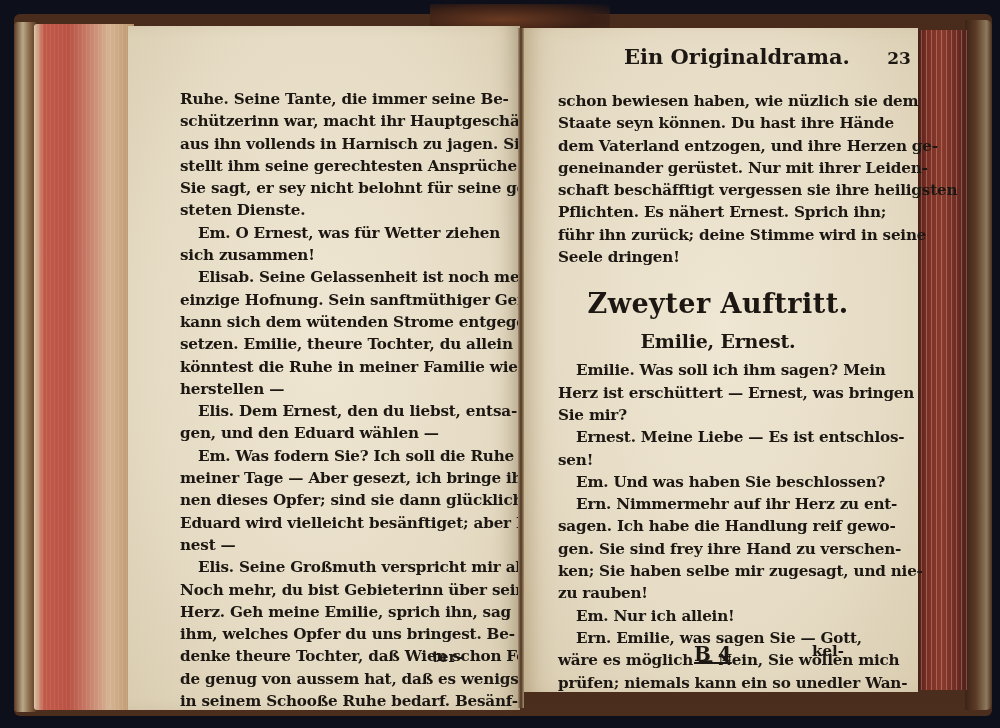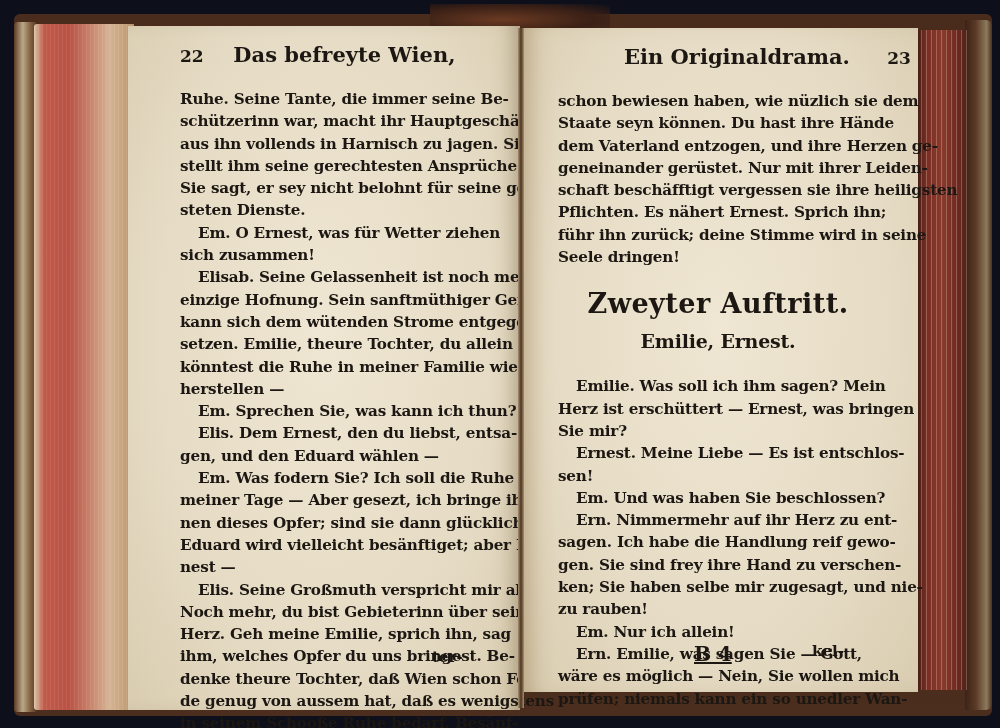--- a/index.html
+++ b/index.html
@@ -71,21 +71,21 @@
     }
     .left-text { left: 52px; top: 62px; width: 312px; }
     .right-text { left: 34px; top: 62px; width: 320px; }
     .line { display: block; white-space: nowrap; overflow: visible; text-align: justify; }
     .indent { padding-left: 18px; }
     .scene-title {
       display: block; text-align: center; font-size: 27px; line-height: 38px;
       margin: 17px 0 4px 0; font-weight: bold; letter-spacing: 0.5px;
     }
     .scene-chars {
-      display: block; text-align: center; font-size: 19px; line-height: 28px; margin-bottom: 20px;
+      display: block; text-align: center; font-size: 19px; line-height: 28px; margin-bottom: 4px;
     }
     .signature {
       position: absolute; left: 170px; top: 614px; font-size: 20px; font-weight: bold; text-decoration: underline;
     }
     .catchword {
       position: absolute; font-size: 15px; font-weight: bold;
     }
     .left-catch { left: 304px; top: 622px; }
     .right-catch { left: 288px; top: 614px; }
     .top-cloth {
@@ -97,40 +97,35 @@
 <body>
 
 <div class="cover"></div>
 <div class="top-cloth"></div>
 <div class="cover-left-edge"></div>
 <div class="cover-right-edge"></div>
 <div class="page-edges-left"></div>
 <div class="page-edges-right"></div>
 
 <div class="page page-left">
-  <div class="running-head left-head">
-    <span class="page-number">22</span>
-    <span>Das befreyte Wien,</span>
-  </div>
   <div class="text-block left-text" id="left-lines">
       <span class="line">Ruhe. Seine Tante, die immer seine Be-</span>
       <span class="line">schützerinn war, macht ihr Hauptgeschäft dar-</span>
       <span class="line">aus ihn vollends in Harnisch zu jagen. Sie</span>
       <span class="line">stellt ihm seine gerechtesten Ansprüche vor.</span>
       <span class="line">Sie sagt, er sey nicht belohnt für seine gelei-</span>
       <span class="line">steten Dienste.</span>
       <span class="line indent">Em. O Ernest, was für Wetter ziehen</span>
       <span class="line">sich zusammen!</span>
       <span class="line indent">Elisab. Seine Gelassenheit ist noch meine</span>
       <span class="line">einzige Hofnung. Sein sanftmüthiger Geist</span>
       <span class="line">kann sich dem wütenden Strome entgegen</span>
       <span class="line">setzen. Emilie, theure Tochter, du allein</span>
       <span class="line">könntest die Ruhe in meiner Familie wieder</span>
       <span class="line">herstellen —</span>
-      <span class="line indent">Em. Sprechen Sie, was kann ich thun?</span>
       <span class="line indent">Elis. Dem Ernest, den du liebst, entsa-</span>
       <span class="line">gen, und den Eduard wählen —</span>
       <span class="line indent">Em. Was fodern Sie? Ich soll die Ruhe</span>
       <span class="line">meiner Tage — Aber gesezt, ich bringe ih-</span>
       <span class="line">nen dieses Opfer; sind sie dann glücklicher?</span>
       <span class="line">Eduard wird vielleicht besänftiget; aber Er-</span>
       <span class="line">nest —</span>
       <span class="line indent">Elis. Seine Großmuth verspricht mir alles.</span>
       <span class="line">Noch mehr, du bist Gebieterinn über sein</span>
       <span class="line">Herz. Geh meine Emilie, sprich ihn, sag</span>

